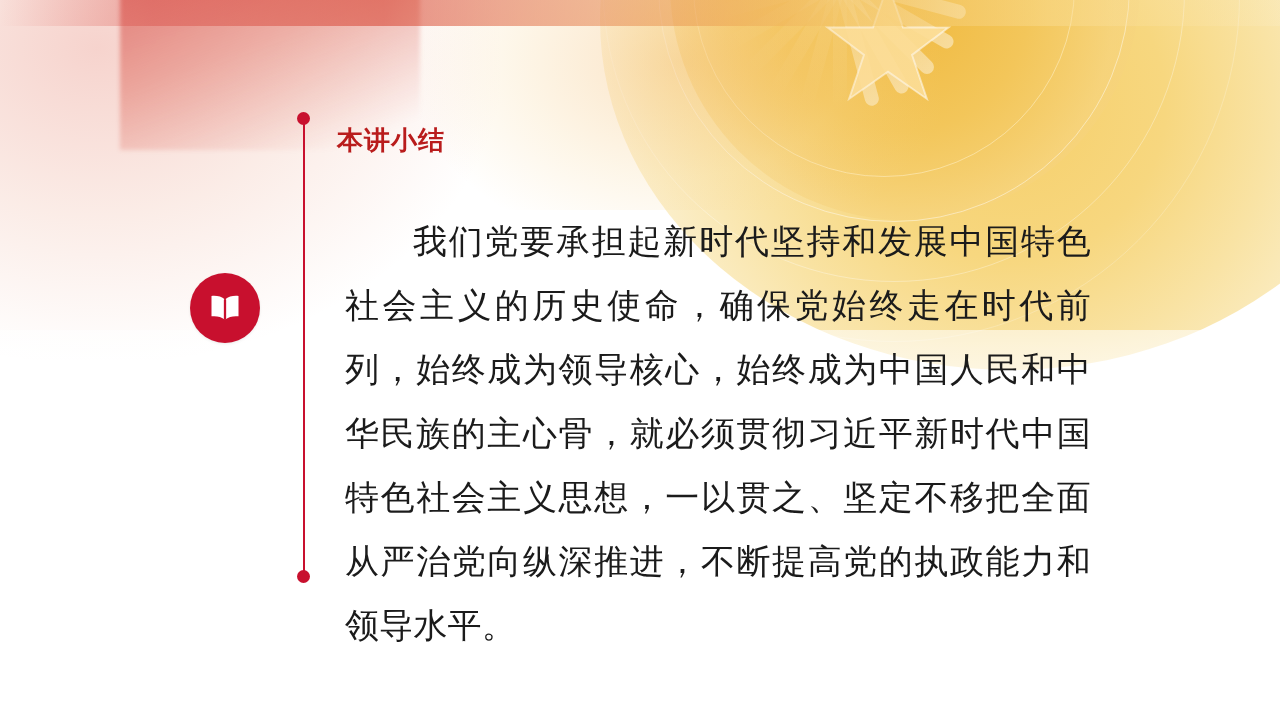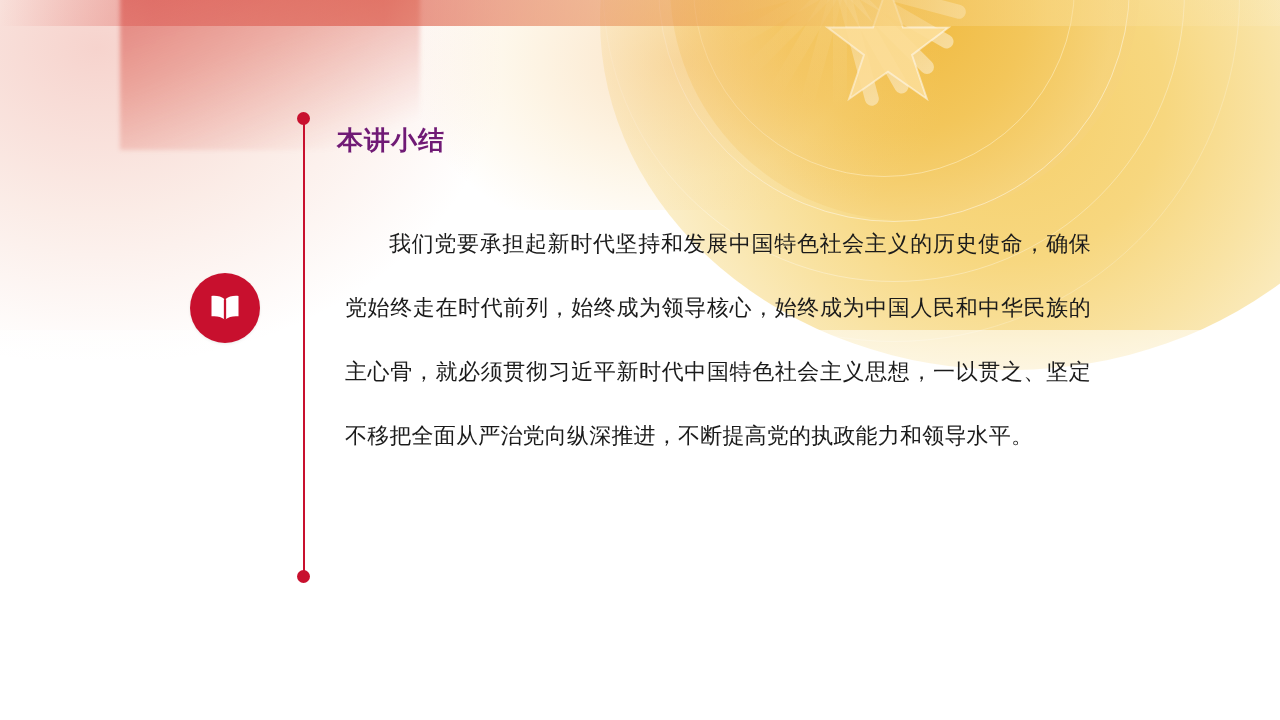--- a/index.html
+++ b/index.html
@@ -174,36 +174,37 @@
     box-shadow: 0 1px 3px rgba(0,0,0,0.08);
   }
   .badge svg { display: block; }
 
   .title {
     position: absolute;
     left: 337px;
     top: 124px;
     font-size: 26px;
     font-weight: bold;
-    color: #701a75;
+    color: #b91c1c;
     letter-spacing: 1px;
     line-height: 1.3;
   }
 
   .body-text {
     position: absolute;
     left: 345px;
     top: 212px;
     width: 746px;
-    font-size: 22px;
+    font-size: 34px;
     color: #1b1b1b;
     line-height: 64px;
     text-indent: 2em;
     text-align: justify;
     letter-spacing: 0.2px;
+    font-family: Liberation Mono, monospace;
   }
 </style>
 </head>
 <body>
 
 <div class="slide">
 
   <div class="bg-layer">
     <div class="bg-left-wash"></div>
     <div class="bg-left-band"></div>

